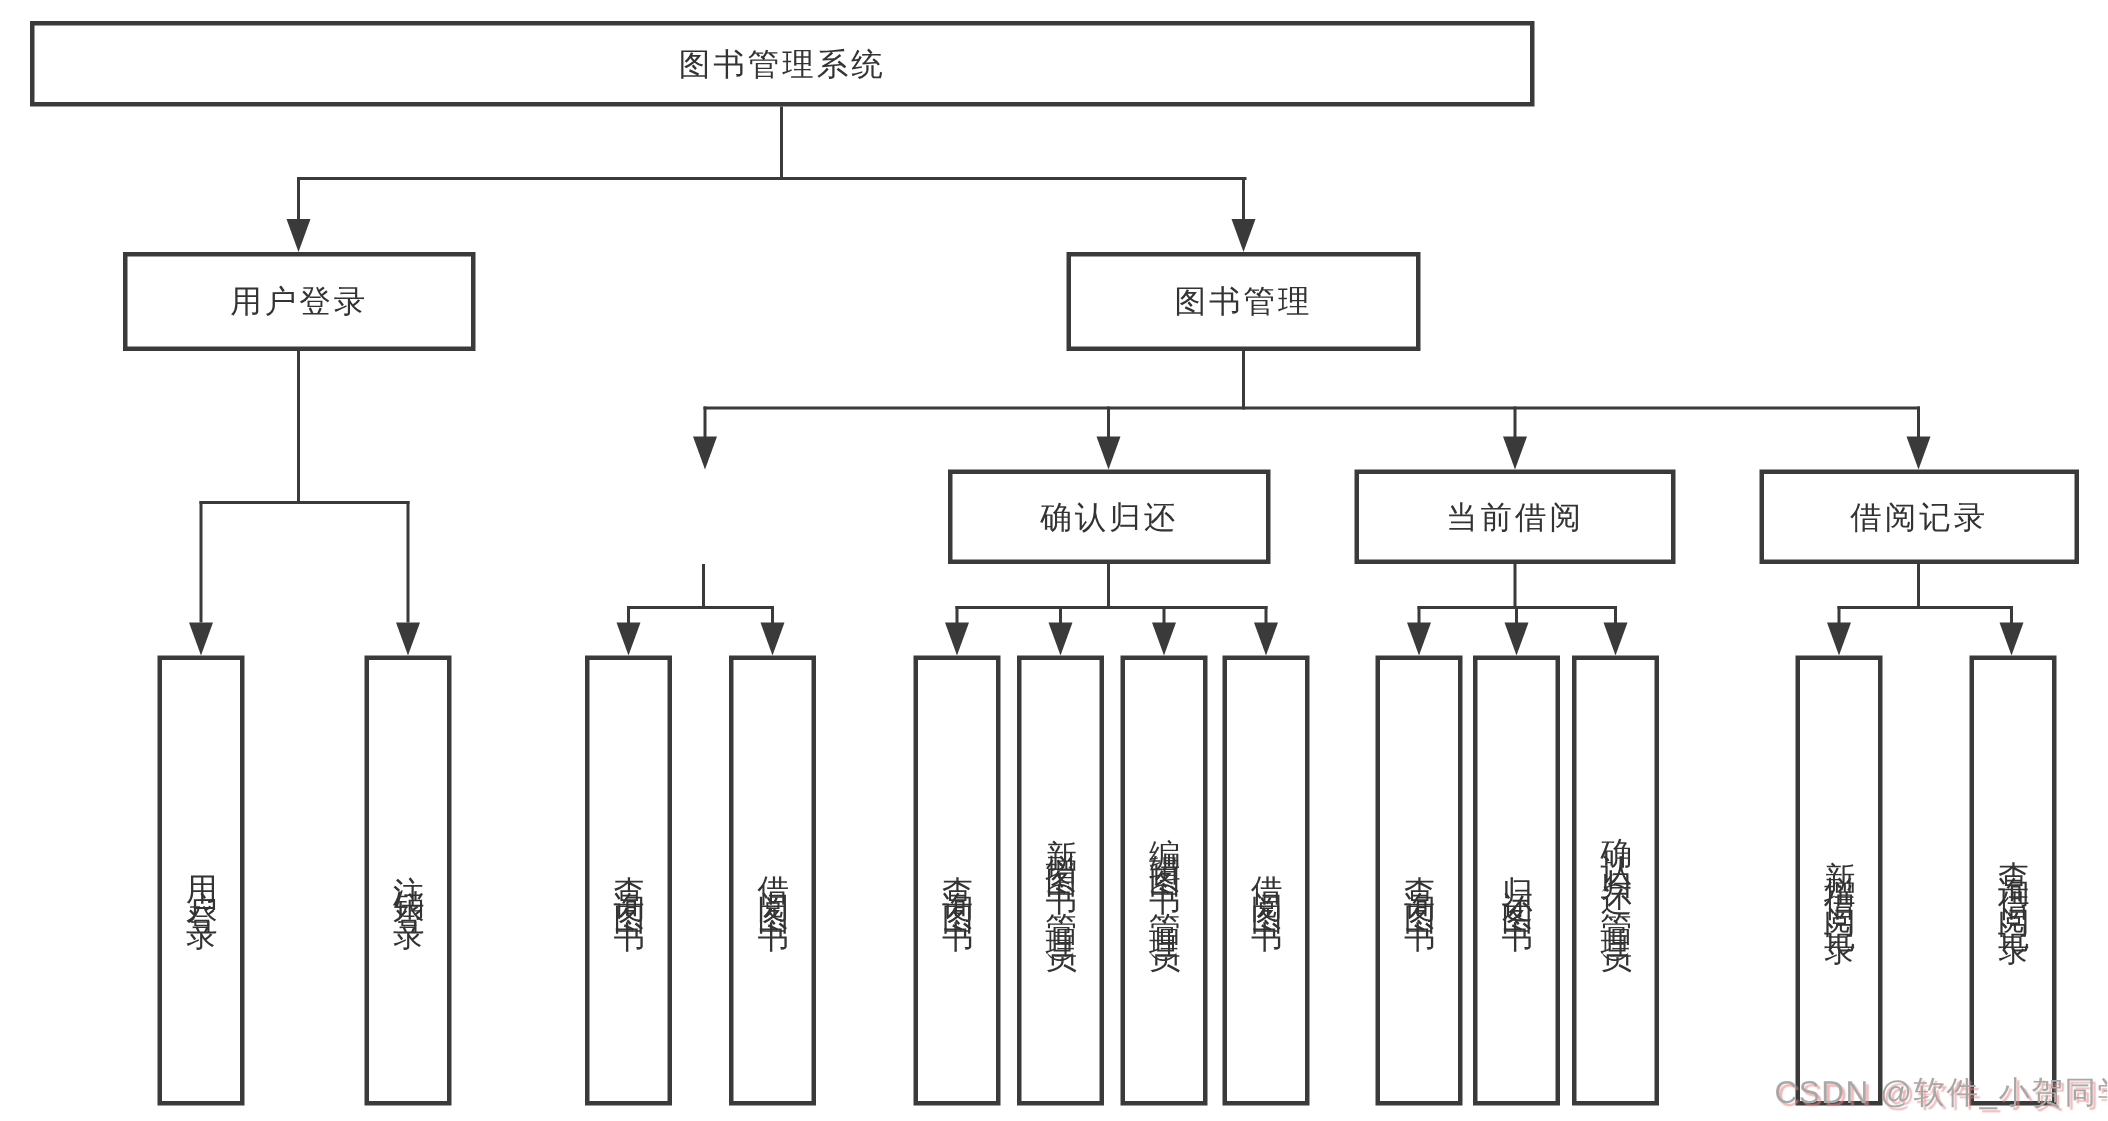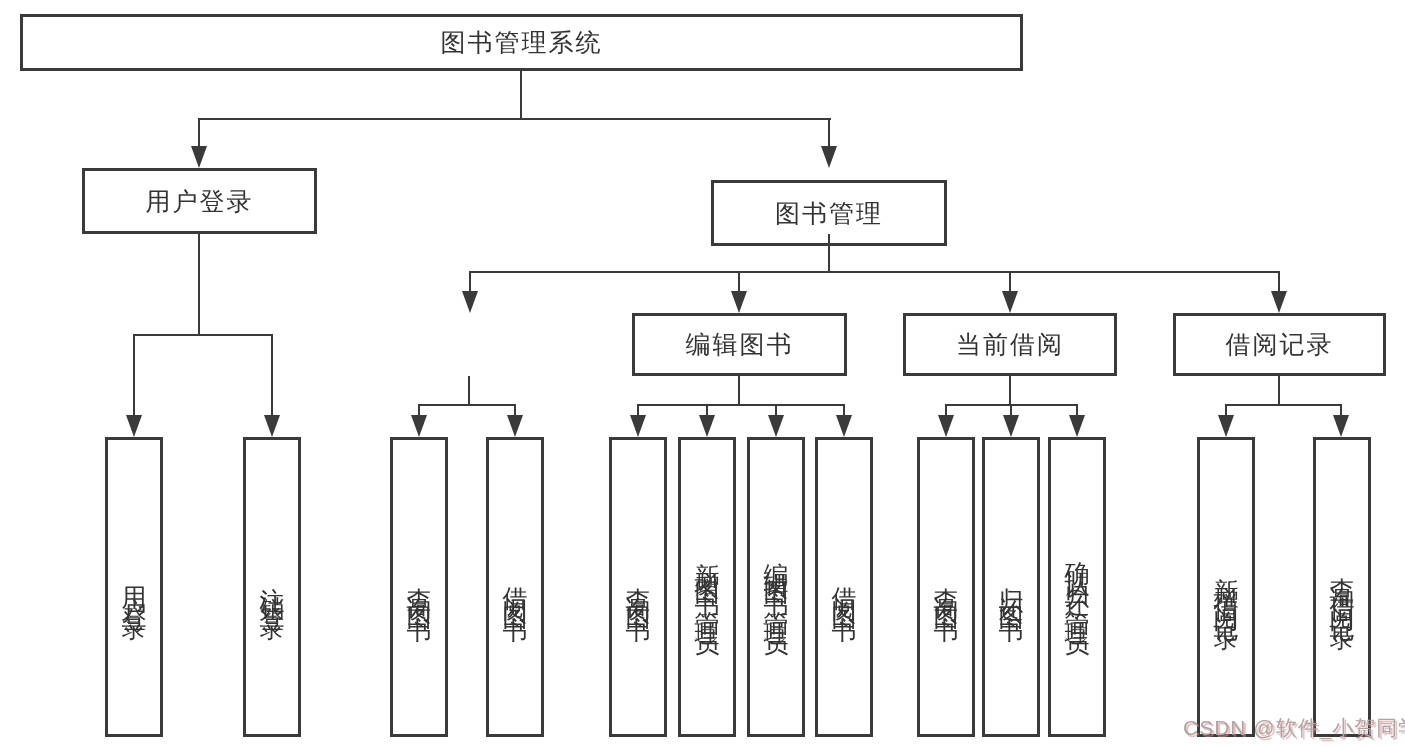--- a/index.html
+++ b/index.html
@@ -13,21 +13,21 @@
     color: #333333;
   }
   .box {
     position: absolute;
     box-sizing: border-box;
     border: 3px solid #3a3a3a;
     background: #ffffff;
     display: flex;
     align-items: center;
     justify-content: center;
-    font-size: 25px;
+    font-size: 21px;
     letter-spacing: 2px;
     color: #333333;
     white-space: nowrap;
   }
   .vbox {
     writing-mode: vertical-rl;
     text-orientation: mixed;
     letter-spacing: 10px;
     white-space: normal;
     line-height: 1;
@@ -65,41 +65,41 @@
   <div class="box" style="left:20px; top:14px; width:1003px; height:57px;">图书管理系统</div>
 
   <div class="vline" style="left:520px; top:71px; height:48px;"></div>
   <div class="hline" style="left:198px; top:118px; width:633px;"></div>
   <div class="vline" style="left:198px; top:118px; height:30px;"></div>
   <div class="arrow" style="left:191px; top:146px;"></div>
   <div class="vline" style="left:828px; top:118px; height:30px;"></div>
   <div class="arrow" style="left:821px; top:146px;"></div>
 
   <div class="box" style="left:82px; top:168px; width:235px; height:66px;">用户登录</div>
-  <div class="box" style="left:711px; top:180px; width:236px; height:66px;">图书管理</div>
+  <div class="box" style="left:711px; top:168px; width:236px; height:66px;">图书管理</div>
 
   <div class="vline" style="left:198px; top:234px; height:102px;"></div>
   <div class="hline" style="left:133px; top:334px; width:140px;"></div>
   <div class="vline" style="left:133px; top:334px; height:81px;"></div>
   <div class="arrow" style="left:126px; top:415px;"></div>
   <div class="vline" style="left:271px; top:334px; height:81px;"></div>
   <div class="arrow" style="left:264px; top:415px;"></div>
 
   <div class="vline" style="left:828px; top:234px; height:39px;"></div>
   <div class="hline" style="left:469px; top:271px; width:811px;"></div>
   <div class="vline" style="left:469px; top:271px; height:22px;"></div>
   <div class="arrow" style="left:462px; top:291px;"></div>
   <div class="vline" style="left:738px; top:271px; height:22px;"></div>
   <div class="arrow" style="left:731px; top:291px;"></div>
   <div class="vline" style="left:1009px; top:271px; height:22px;"></div>
   <div class="arrow" style="left:1002px; top:291px;"></div>
   <div class="vline" style="left:1278px; top:271px; height:22px;"></div>
   <div class="arrow" style="left:1271px; top:291px;"></div>
 
-  <div class="box" style="left:632px; top:313px; width:215px; height:63px;">编辑图书</div>
+  <div class="box" style="left:632px; top:313px; width:215px; height:63px;">确认归还</div>
   <div class="box" style="left:1173px; top:313px; width:213px; height:63px;">借阅记录</div>
   <div class="box" style="left:903px; top:313px; width:214px; height:63px;">当前借阅</div>
 
   <div class="vline" style="left:468px; top:376px; height:29px;"></div>
   <div class="hline" style="left:418px; top:404px; width:98px;"></div>
   <div class="vline" style="left:418px; top:404px; height:12px;"></div>
   <div class="arrow" style="left:411px; top:415px;"></div>
   <div class="vline" style="left:514px; top:404px; height:12px;"></div>
   <div class="arrow" style="left:507px; top:415px;"></div>
 

